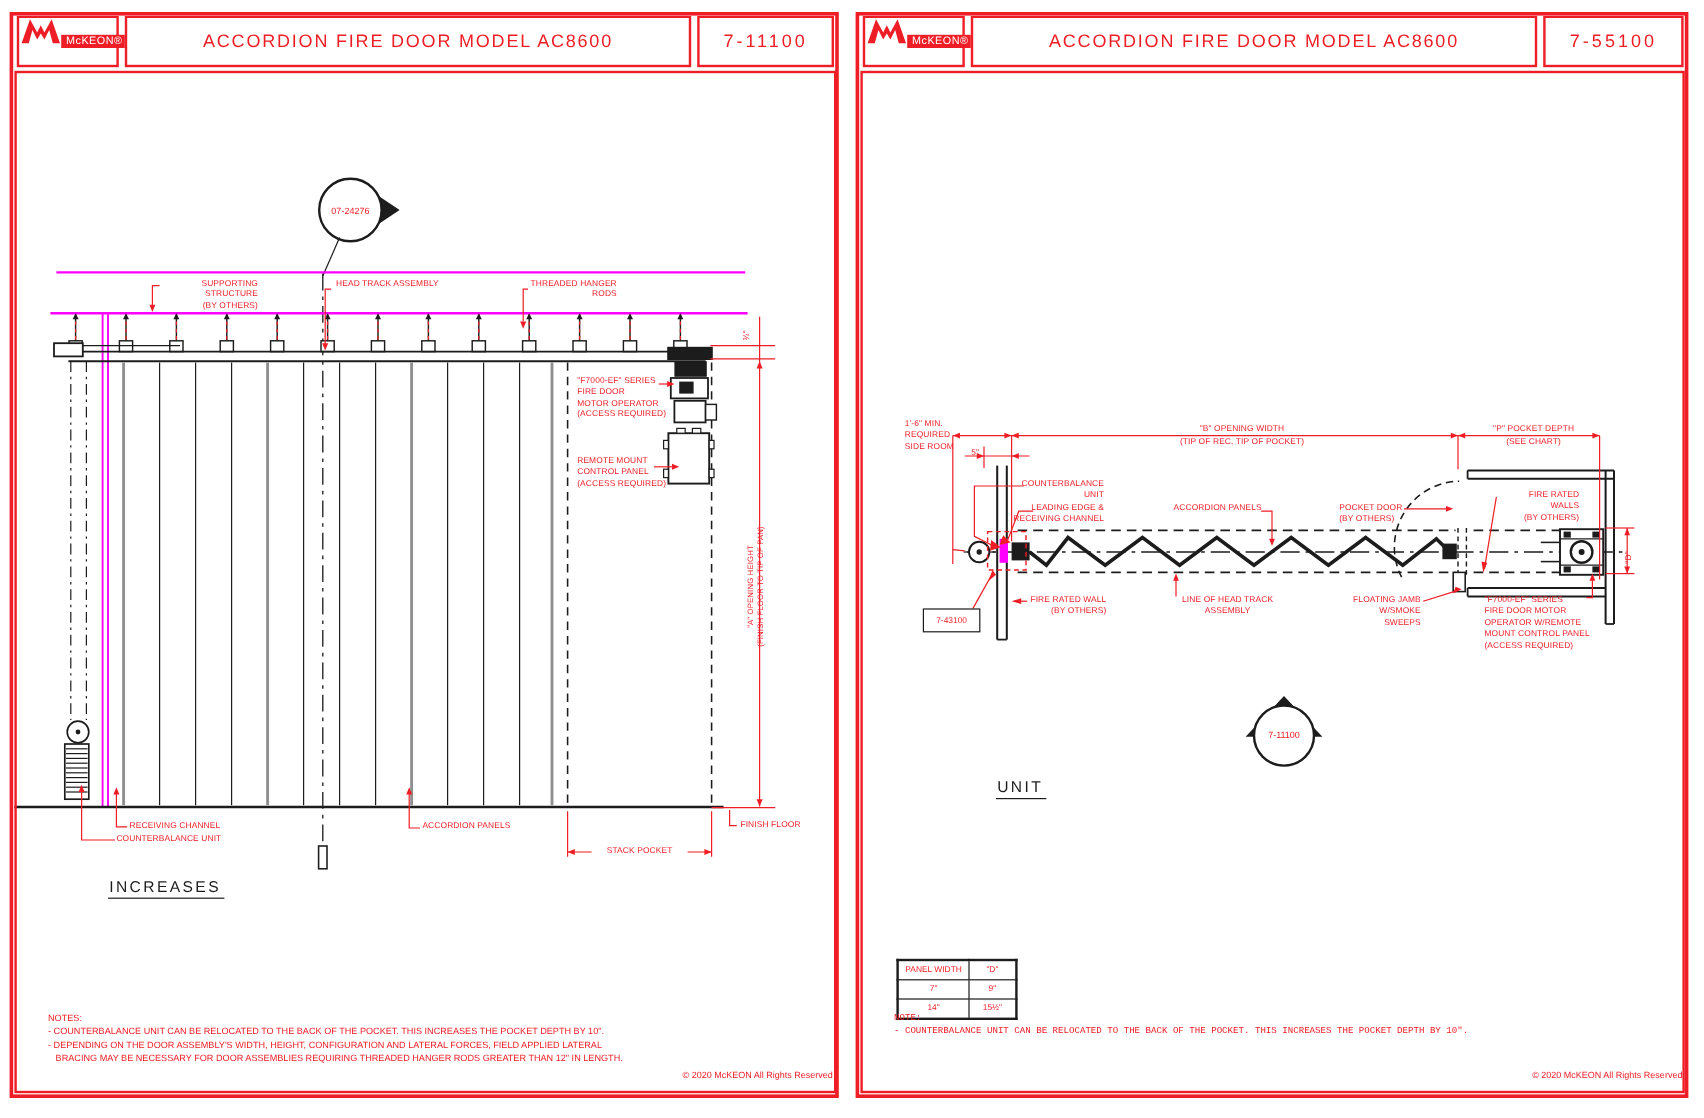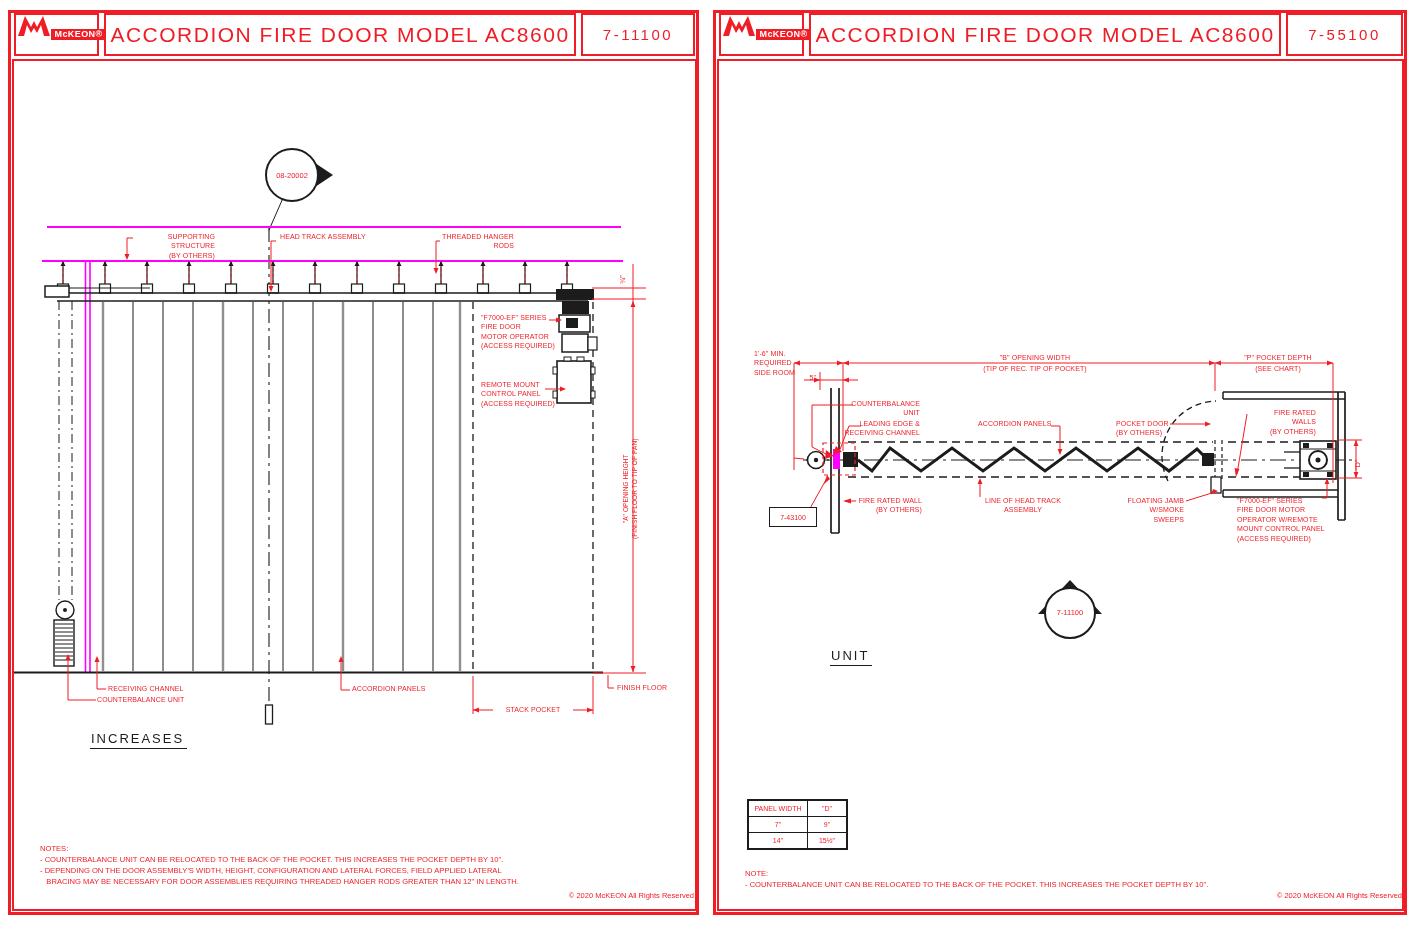--- a/index.html
+++ b/index.html
@@ -2,24 +2,24 @@
 <html><head>
 <meta charset="utf-8">
 <style>
   :root{ --red:#ef1d25; --mag:#ff00ff; --ink:#1c1c1c; }
   html,body{margin:0;padding:0;}
   body{width:1420px;height:932px;position:relative;background:#fff;
        font-family:"Liberation Sans",sans-serif;overflow:hidden;}
   .sheet-border{position:absolute;border:3px solid var(--red);box-sizing:border-box;background:transparent;}
   .cell{position:absolute;border:2.5px solid var(--red);box-sizing:border-box;
         display:flex;align-items:center;justify-content:center;background:#fff;}
-  .title-text{color:var(--red);font-size:21px;letter-spacing:1.5px;white-space:nowrap;}
+  .title-text{color:var(--red);font-size:15px;letter-spacing:1.5px;white-space:nowrap;}
   .num-text{color:var(--red);font-size:15px;letter-spacing:2.5px;}
   .logo-wrap{display:flex;flex-direction:column;align-items:center;gap:1px;}
-  .logo-bar{background:var(--red);color:#fff;font-size:9px;font-weight:bold;
+  .logo-bar{background:var(--red);color:#fff;font-size:9px;font-weight:normal;
             padding:1px 4px;letter-spacing:.4px;line-height:1.1;margin-left:44px;}
   .lbl{position:absolute;color:var(--red);font-size:7px;line-height:1.35;
        white-space:pre-line;letter-spacing:.1px;}
   .r{text-align:right;} .c{text-align:center;}
   .rot{transform:rotate(-90deg);transform-origin:center;}
   .whitebg{background:#fff;}
   .view-title{position:absolute;color:var(--ink);font-size:13px;letter-spacing:2px;
               border-bottom:1.6px solid var(--ink);padding:0 3px 2px 1px;white-space:nowrap;}
   .marker-text{position:absolute;color:var(--red);font-size:7.5px;text-align:center;}
   .notes{position:absolute;color:var(--red);font-size:7.6px;line-height:1.45;white-space:pre-wrap;}
@@ -273,21 +273,21 @@
   </div>
 </div>
 <div class="cell" style="left:104px;top:13px;width:472px;height:43px;">
   <span class="title-text">ACCORDION FIRE DOOR MODEL AC8600</span>
 </div>
 <div class="cell" style="left:581px;top:13px;width:114px;height:43px;">
   <span class="num-text">7-11100</span>
 </div>
 <div class="sheet-border" style="left:12px;top:59px;width:685px;height:852px;border-width:2.5px;"></div>
 
-<div class="marker-text" style="left:266px;top:171px;width:52px;">08-20002</div>
+<div class="marker-text" style="left:266px;top:171px;width:52px;">07-24276</div>
 <div class="lbl r" style="left:133px;top:232px;width:82px;">SUPPORTING STRUCTURE
 (BY OTHERS)</div>
 <div class="lbl" style="left:280px;top:232px;width:110px;">HEAD TRACK ASSEMBLY</div>
 <div class="lbl r" style="left:440px;top:232px;width:74px;">THREADED HANGER
 RODS</div>
 <div class="lbl rot" style="left:612px;top:268px;width:22px;">¾"</div>
 <div class="lbl" style="left:481px;top:313px;width:80px;">"F7000-EF" SERIES
 FIRE DOOR
 MOTOR OPERATOR
 (ACCESS REQUIRED)</div>
@@ -368,15 +368,15 @@
     <td>7"</td>
     <td>9"</td>
   </tr>
   <tr>
     <td>14"</td>
     <td>15½"</td>
   </tr>
 </tbody>
   </table>
 
-<div class="notes" style="left:745px;top:868px;width:660px;">NOTE:
+<div class="notes" style="left:745px;top:844px;width:660px;font-family:Liberation Mono, monospace;">NOTE:
 - COUNTERBALANCE UNIT CAN BE RELOCATED TO THE BACK OF THE POCKET. THIS INCREASES THE POCKET DEPTH BY 10".</div>
 <div class="copy" style="left:1202px;top:891px;width:200px;">© 2020 McKEON All Rights Reserved</div>
 
 </body></html>

